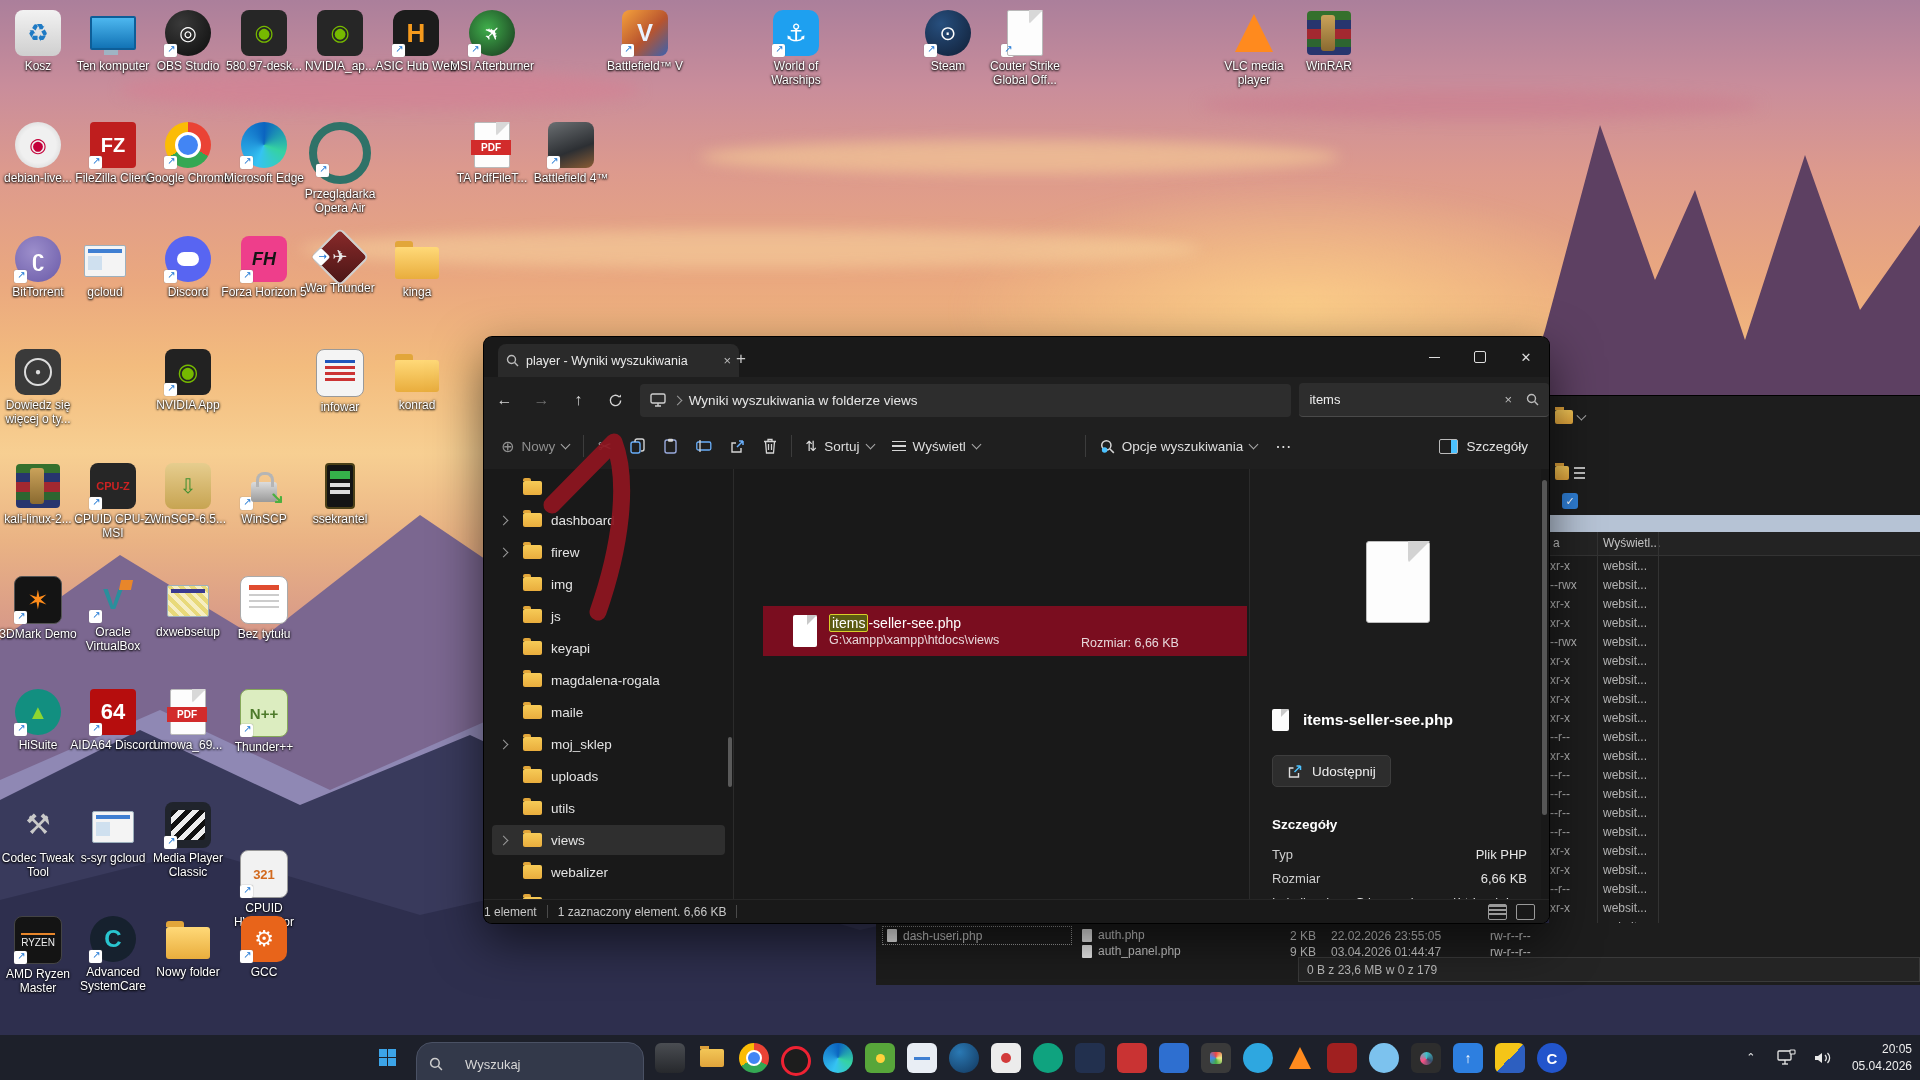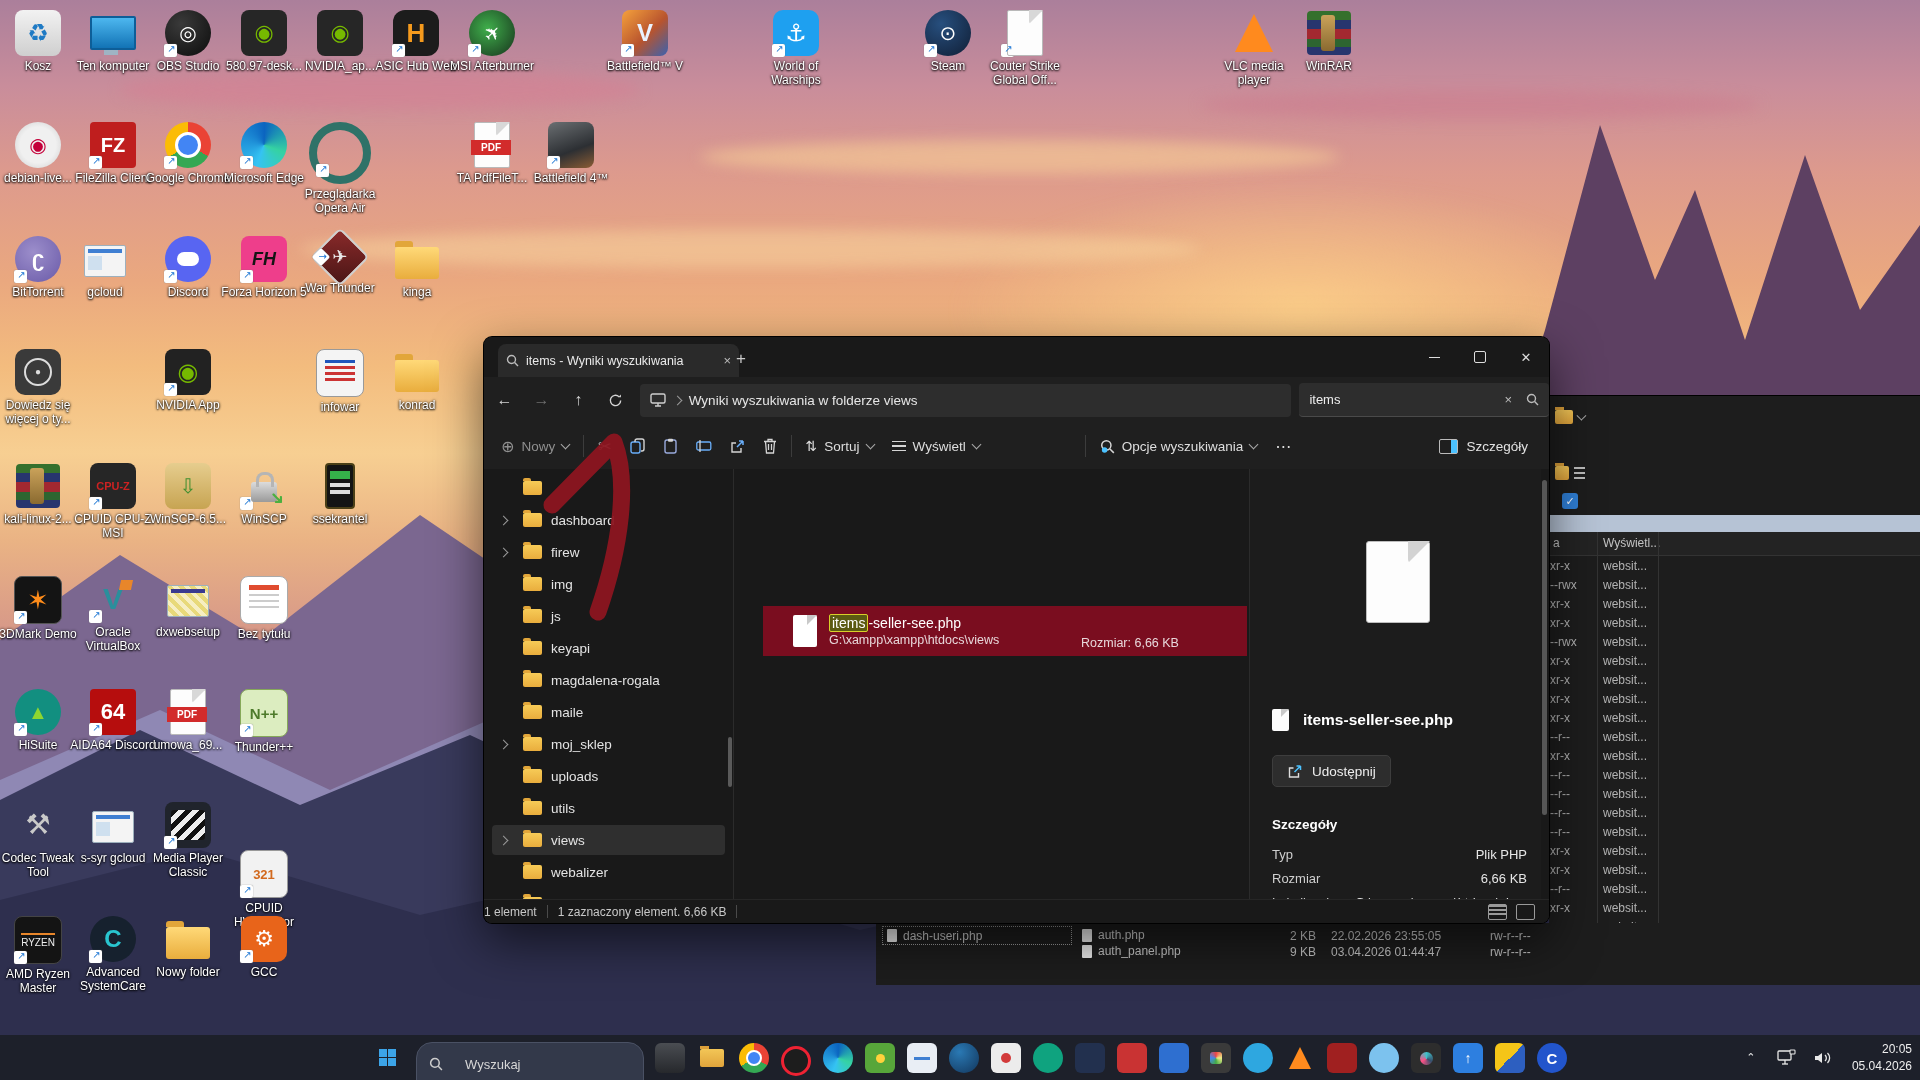--- a/index.html
+++ b/index.html
@@ -599,30 +599,33 @@
     <span class="sizec" style="left:400px;top:6px">2 KB</span>
     <span style="position:absolute;left:455px;top:6px">22.02.2026 23:55:05</span>
     <span style="position:absolute;left:614px;top:6px">rw-r--r--</span>
     <div class="r" style="left:206px;top:20px">
       <div class="micro"></div>
       <span>auth_panel.php</span>
     </div>
     <span class="sizec" style="left:400px;top:22px">9 KB</span>
     <span style="position:absolute;left:455px;top:22px">03.04.2026 01:44:47</span>
     <span style="position:absolute;left:614px;top:22px">rw-r--r--</span>
+    <div class="statbox" style="left:422px;right:0;width:auto">
+        <span>0 B z 23,6 MB w 0 z 179</span>
+      </div>
   </div>
 
   <div id="exp">
     <div id="tabbar">
       <div id="tab">
         <svg class="icn" width="13" height="13" viewBox="0 0 13 13">
             <circle cx="5.5" cy="5.5" r="4" fill="none" stroke="#bbb" stroke-width="1.4"></circle>
             <line x1="8.6" y1="8.6" x2="12" y2="12" stroke="#bbb" stroke-width="1.4"></line>
           </svg>
-        <span class="tt">items - Wyniki wyszukiwania</span>
+        <span class="tt">player - Wyniki wyszukiwania</span>
         <span class="xbtn">×</span>
       </div>
       <span id="newtab">+</span>
       <div class="wc" style="right:92px">
           <span style="display:block;width:11px;border-top:1.3px solid #ddd"></span>
         </div>
       <div class="wc" style="right:46px">
           <span style="display:block;width:10px;height:10px;border:1.3px solid #ddd;border-radius:2px"></span>
         </div>
       <div class="wc" style="right:0">✕</div>

